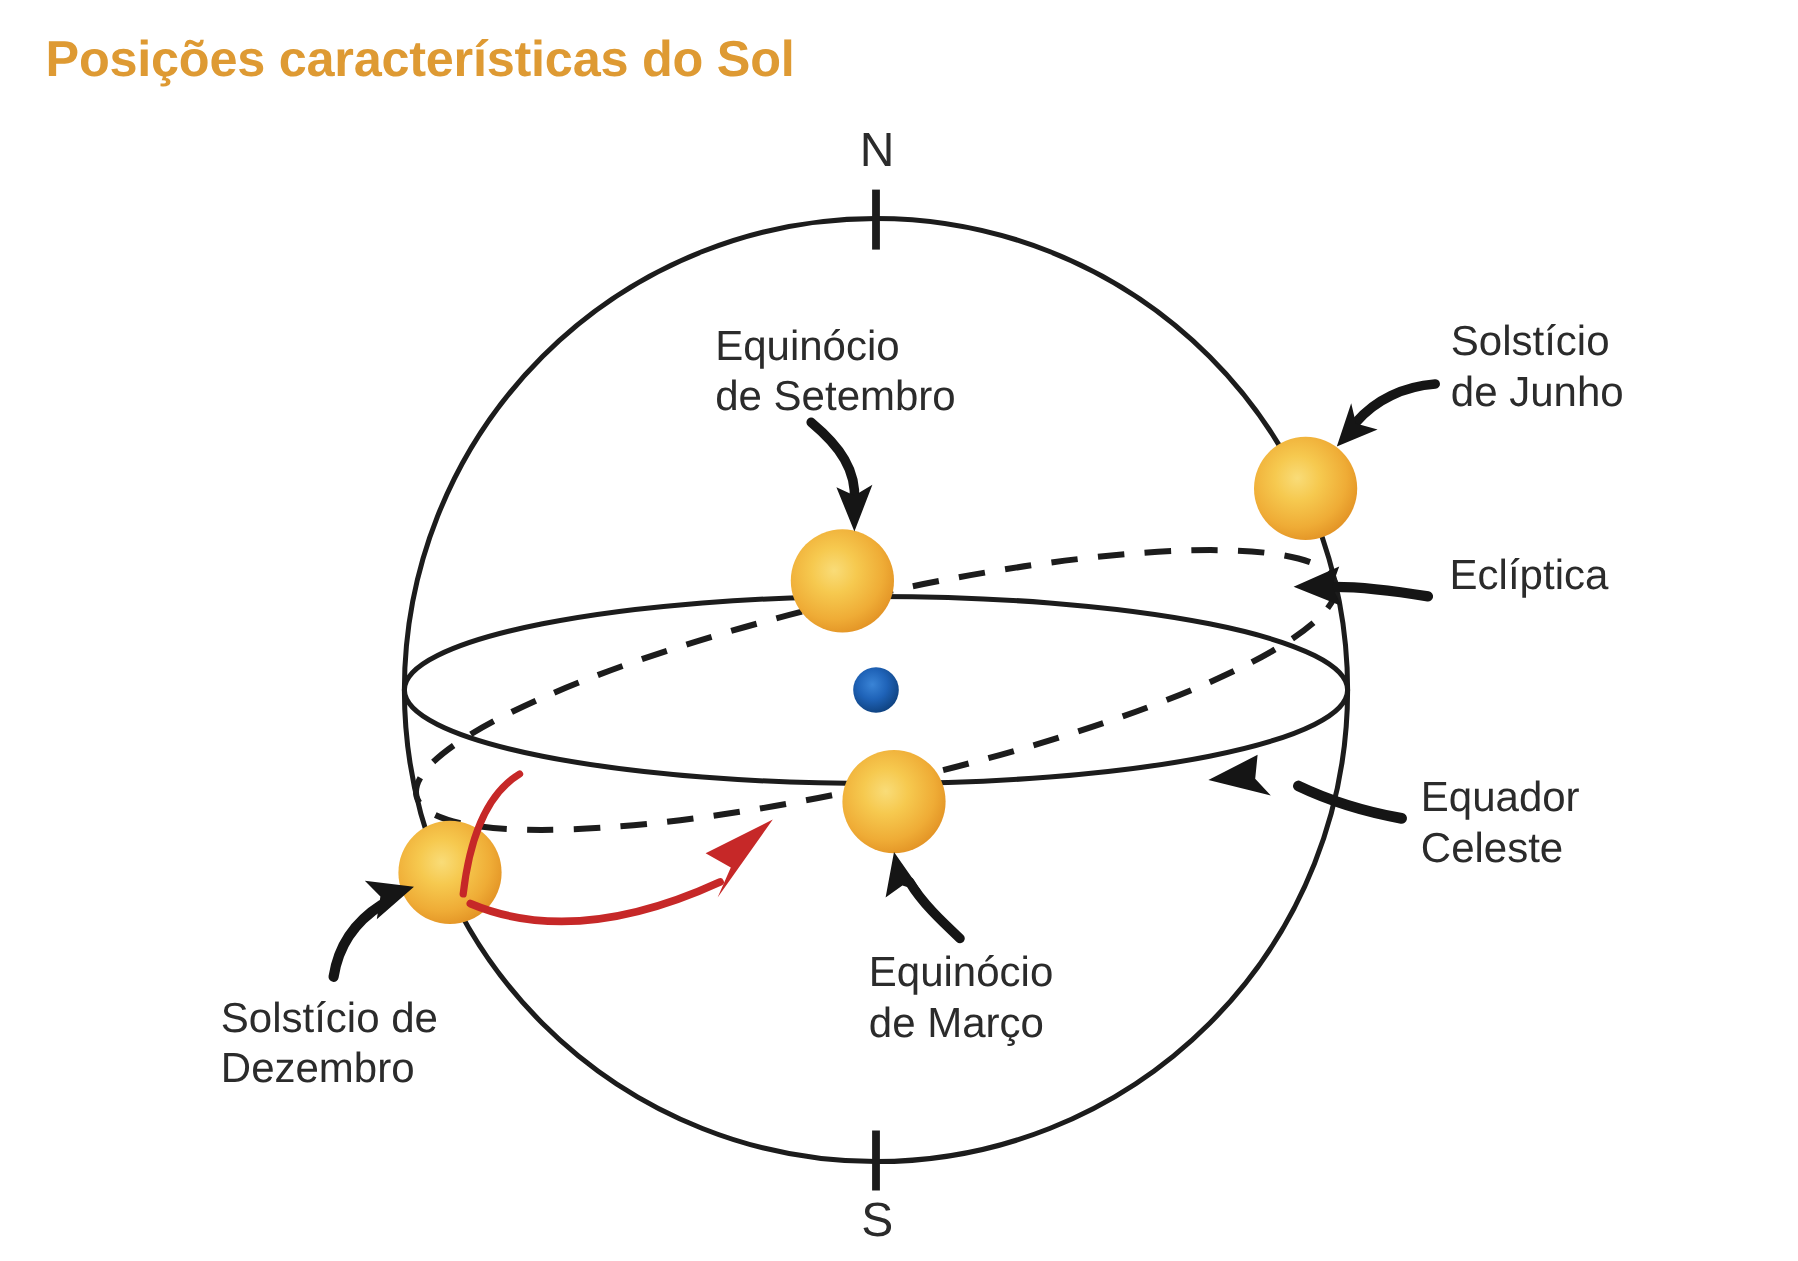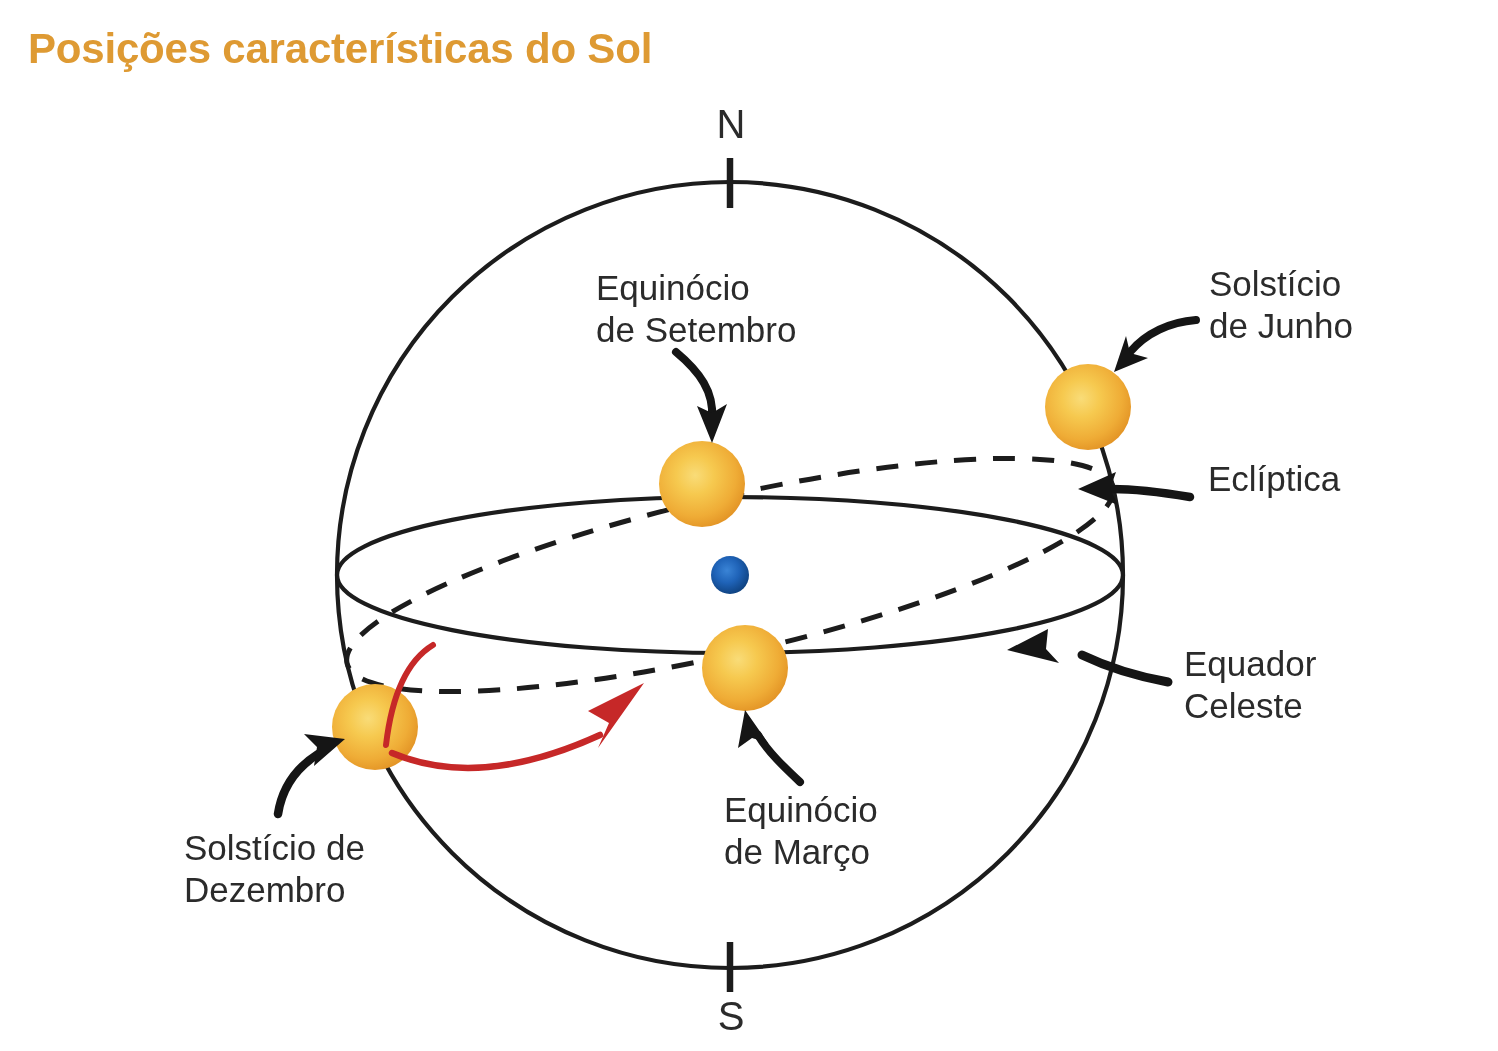--- a/index.html
+++ b/index.html
@@ -10,21 +10,21 @@
   }
   body {
     width: 1498px;
     height: 1051px;
     position: relative;
     overflow: hidden;
     font-family: "Liberation Sans", sans-serif;
   }
   #page-title {
     position: absolute;
-    left: 28px;
+    left: 38px;
     top: 26px;
     font-size: 42px;
     font-weight: bold;
     color: #DE9A33;
     letter-spacing: -0.2px;
     white-space: nowrap;
     line-height: 1.1;
   }
   #diagram-stage {
     position: absolute;

